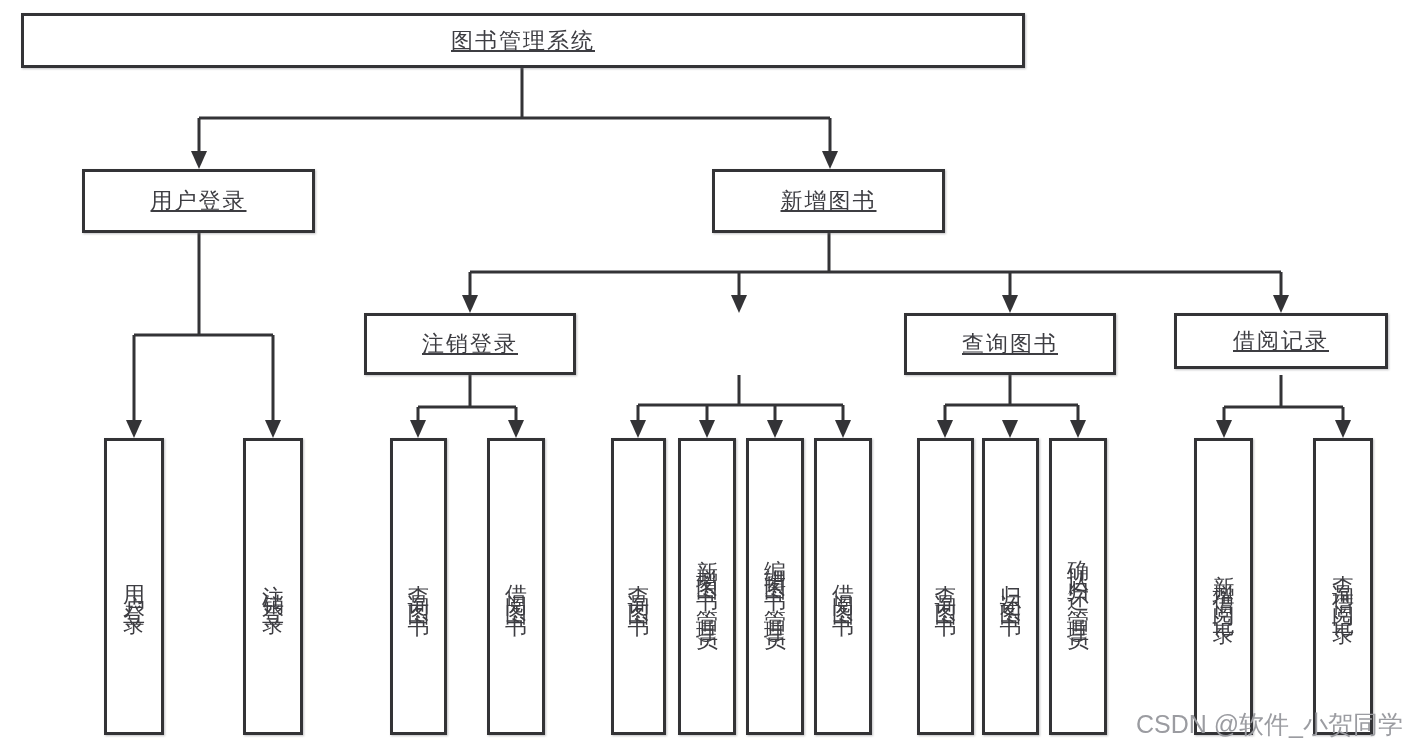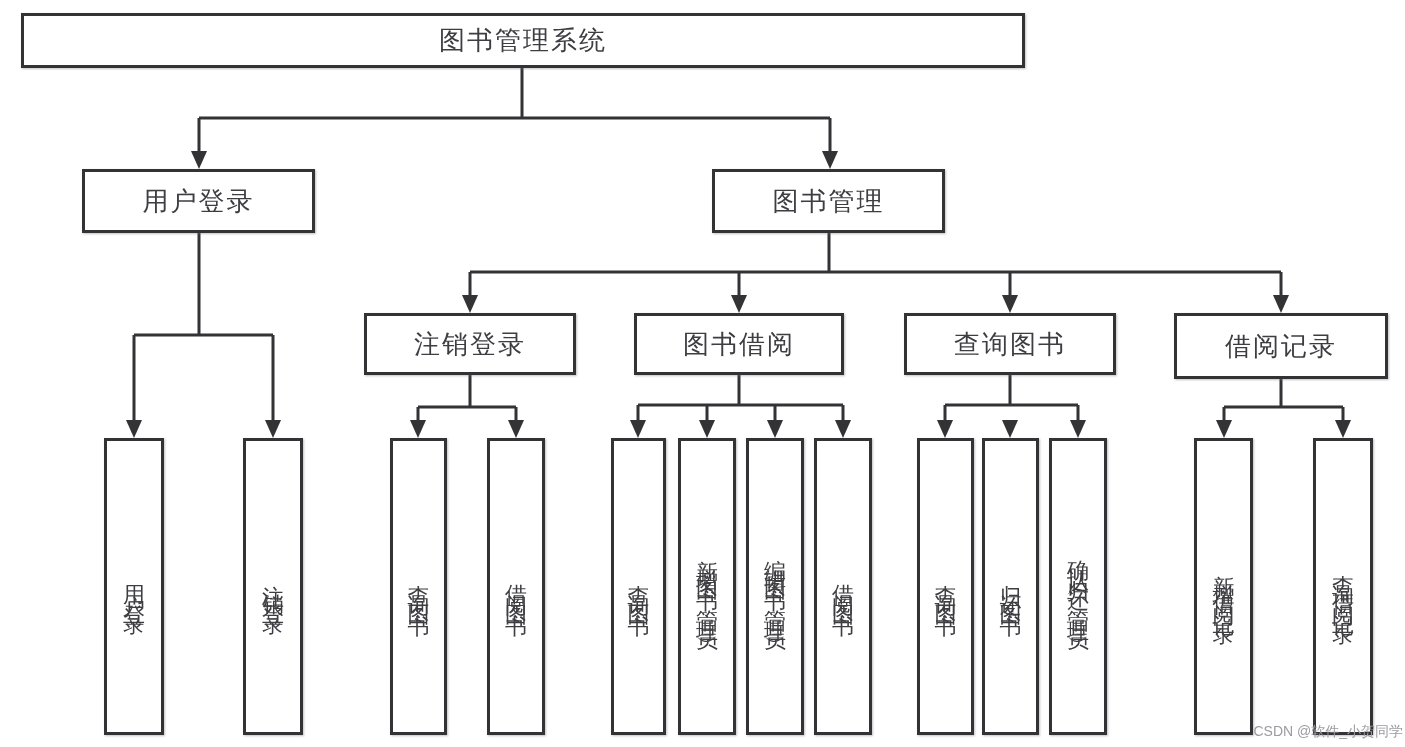--- a/index.html
+++ b/index.html
@@ -37,40 +37,41 @@
     background: #ffffff;
     border: 3px solid #333336;
     box-shadow: 1px 1px 2px rgba(120,120,125,0.45);
     display: flex;
     align-items: center;
     justify-content: center;
     color: #3d3d42;
     z-index: 2;
   }
   .box.h span {
-    font-size: 26px;
+    font-size: 22px;
     letter-spacing: 2px;
     white-space: nowrap;
+    text-decoration: underline;
   }
   .box.leaf {
     top: 438px;
     height: 297px;
   }
   .box.leaf span {
     writing-mode: vertical-rl;
     text-orientation: mixed;
     font-size: 22px;
     line-height: 1;
     letter-spacing: 10px;
   }
   .watermark {
     position: absolute;
     right: 2px;
     bottom: 6px;
-    font-size: 14px;
+    font-size: 25px;
     color: #9b9ca1;
     z-index: 3;
     white-space: nowrap;
   }
 </style>
 </head>
 <body>
 
 <div class="stage">
 
@@ -105,33 +106,30 @@
   </svg>
 
   <div class="box h" style="left:21px; top:13px; width:1004px; height:55px">
     <span>图书管理系统</span>
   </div>
 
   <div class="box h" style="left:82px; top:169px; width:233px; height:64px">
     <span>用户登录</span>
   </div>
   <div class="box h" style="left:712px; top:169px; width:233px; height:64px">
-    <span>图书管理</span>
+    <span>新增图书</span>
   </div>
 
   <div class="box h" style="left:364px; top:313px; width:212px; height:62px">
     <span>注销登录</span>
   </div>
-  <div class="box h" style="left:634px; top:313px; width:210px; height:62px">
-    <span>图书借阅</span>
-  </div>
   <div class="box h" style="left:904px; top:313px; width:212px; height:62px">
     <span>查询图书</span>
   </div>
-  <div class="box h" style="left:1174px; top:313px; width:214px; height:66px">
+  <div class="box h" style="left:1174px; top:313px; width:214px; height:56px">
     <span>借阅记录</span>
   </div>
 
   <div class="box leaf" style="left:104px; width:60px">
     <span>用户登录</span>
   </div>
   <div class="box leaf" style="left:243px; width:60px">
     <span>注销登录</span>
   </div>
   <div class="box leaf" style="left:390px; width:57px">

